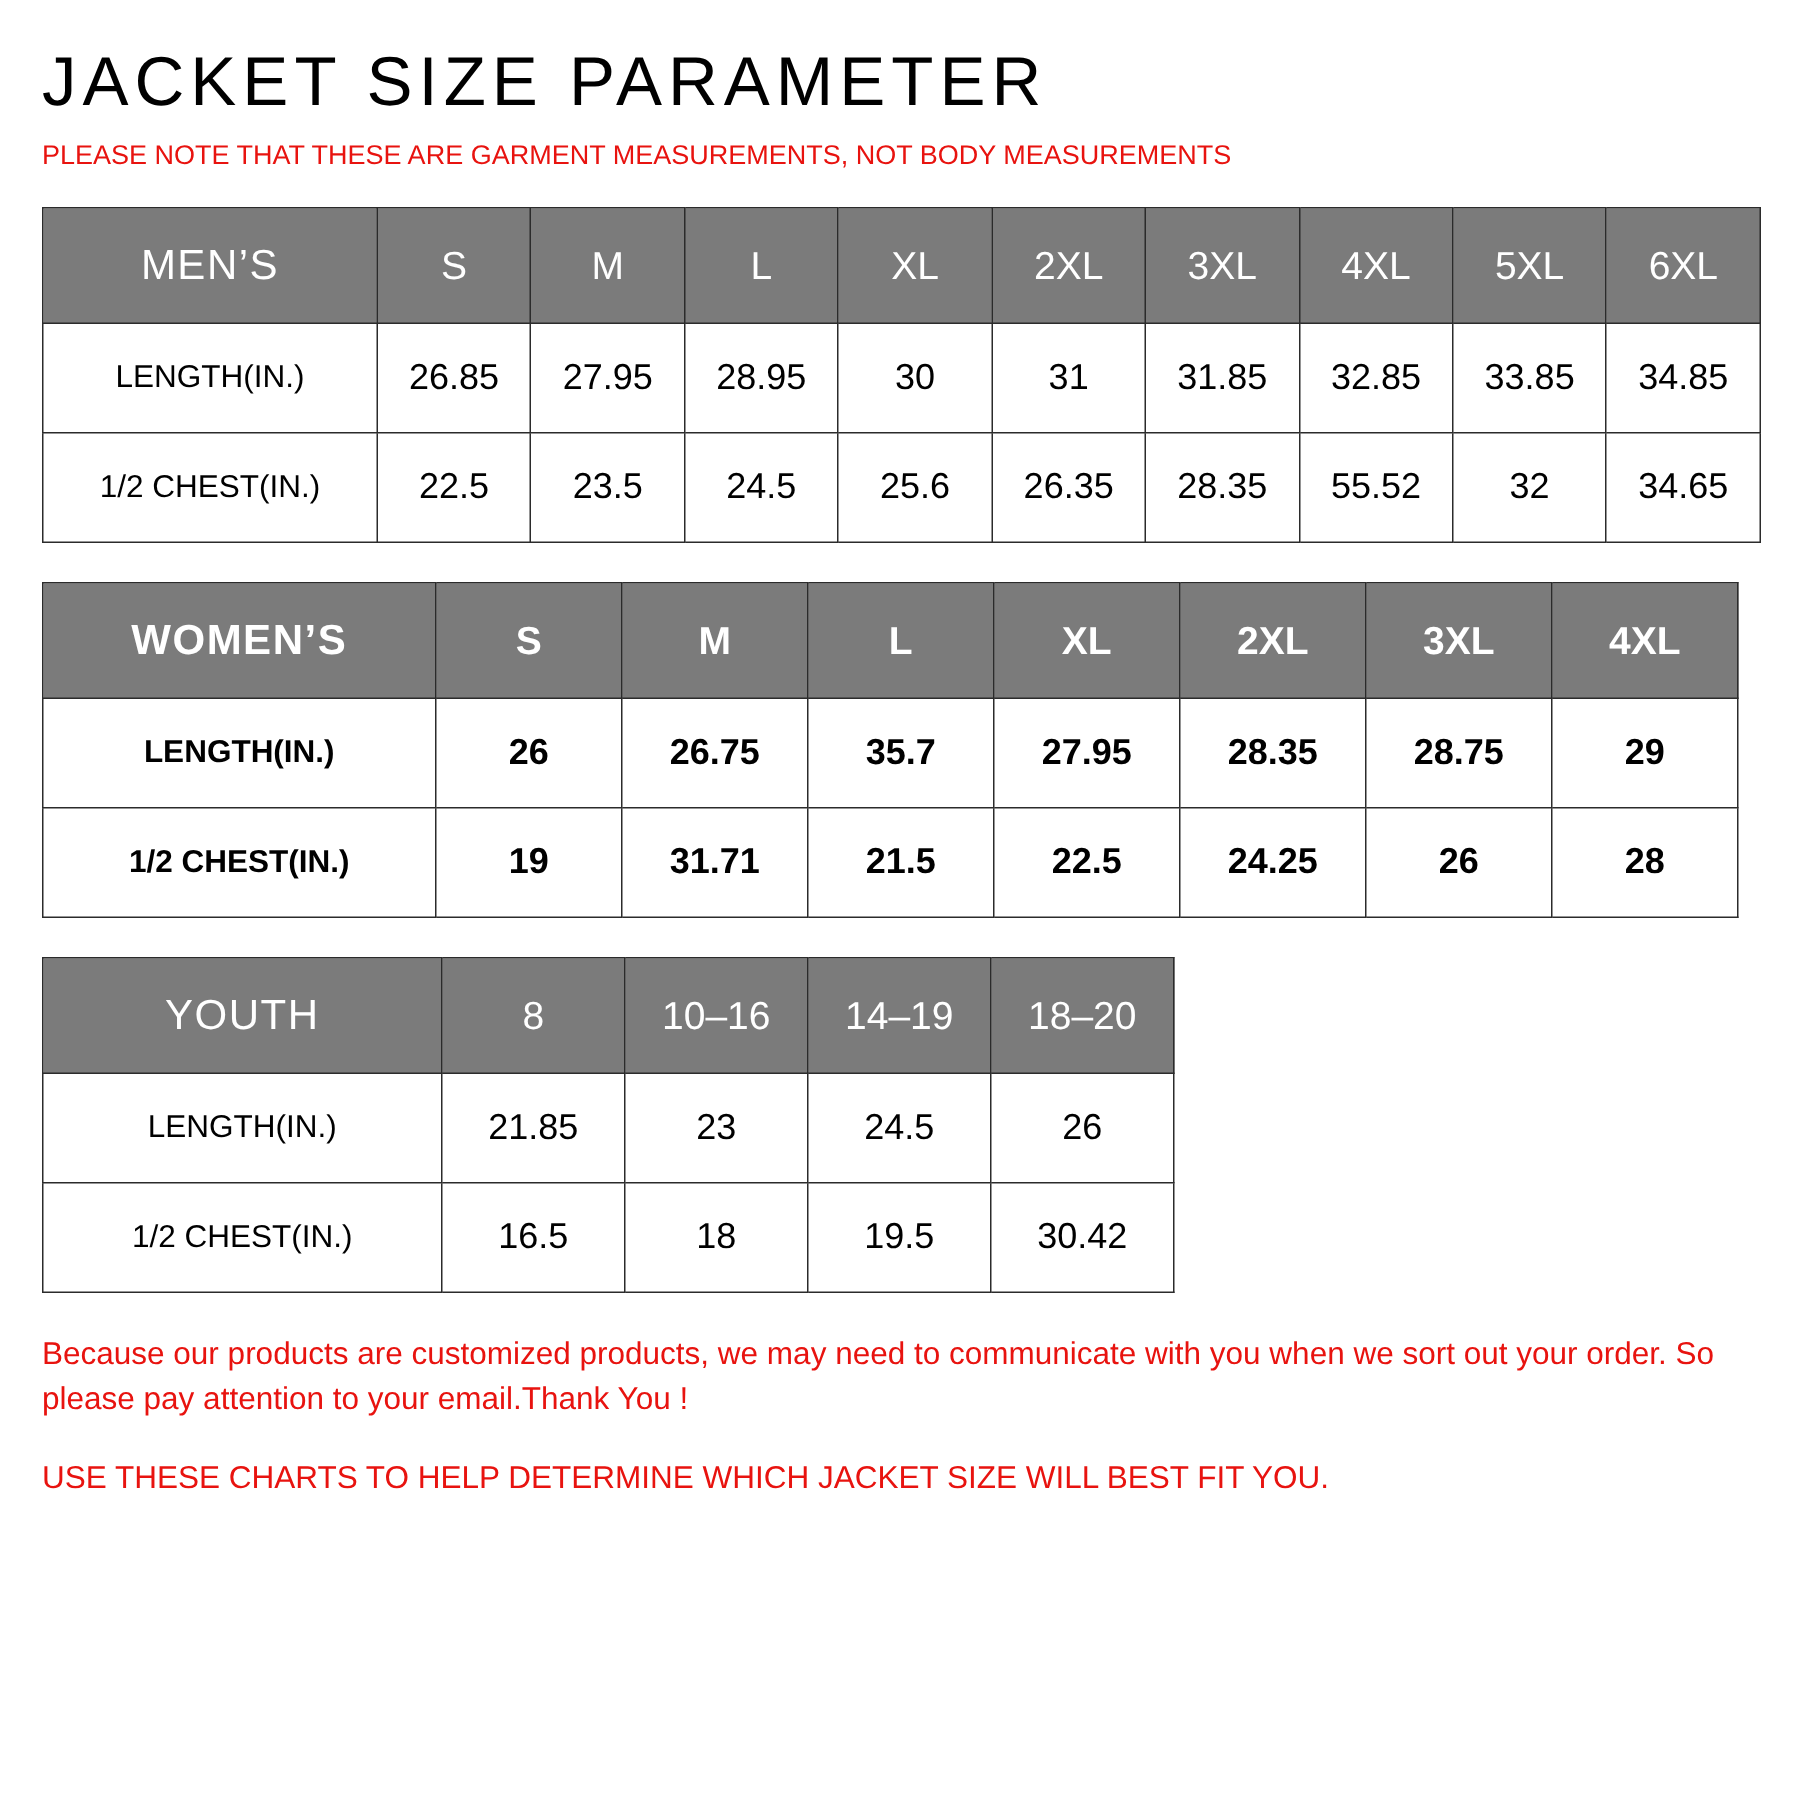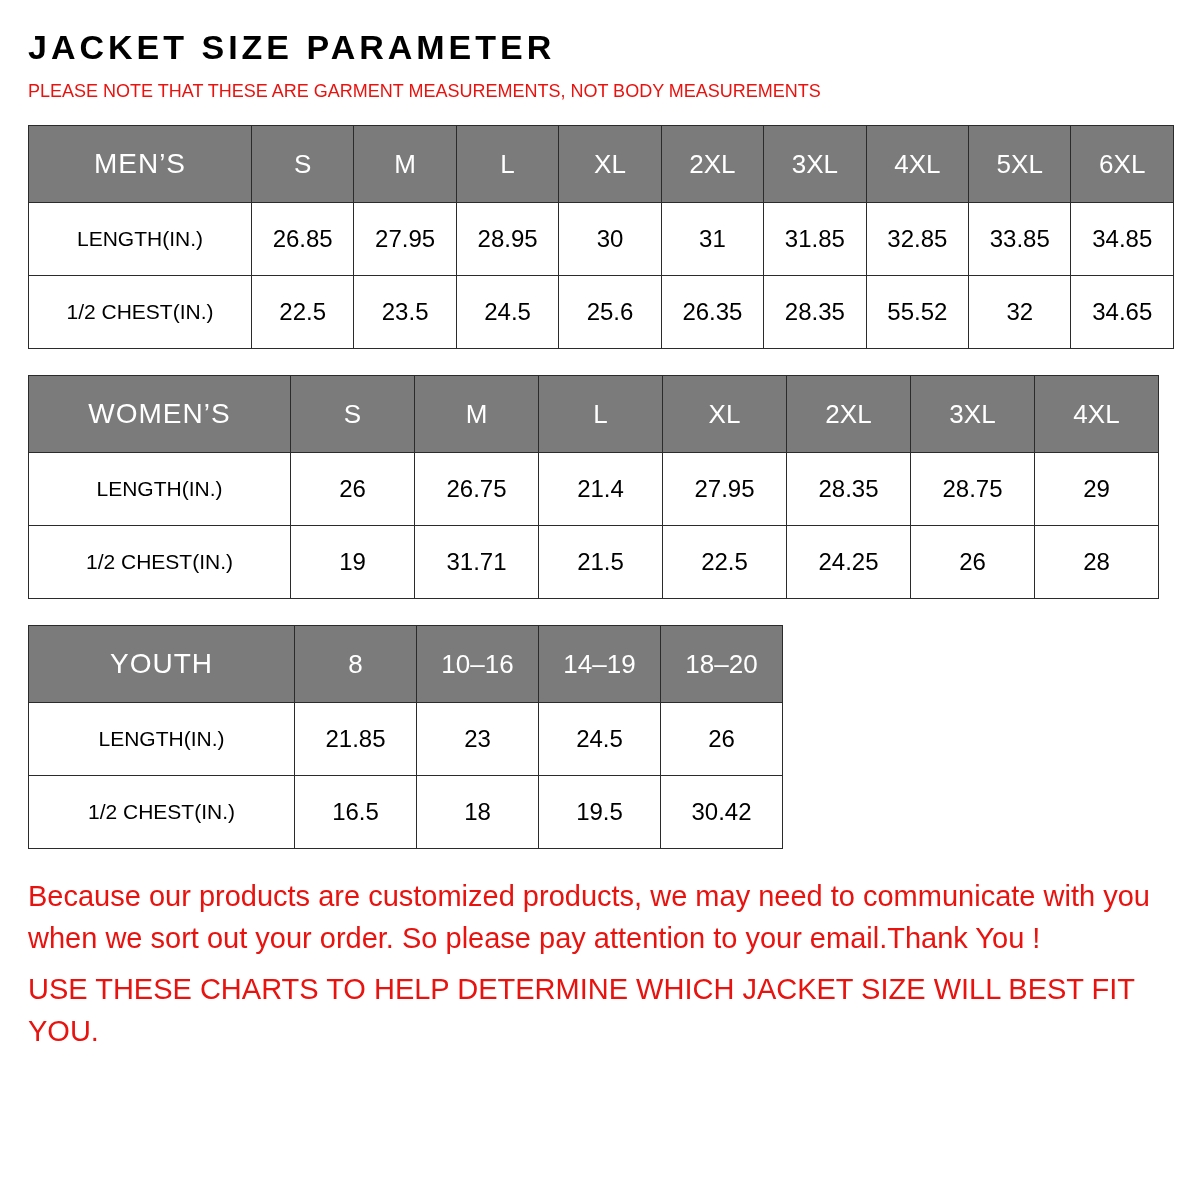--- a/index.html
+++ b/index.html
@@ -14,22 +14,22 @@
     color: #000000;
     overflow: hidden;
   }
   .page {
     box-sizing: border-box;
     width: 1200px;
     height: 1200px;
     padding: 24px 28px 10px 28px;
   }
   .title {
-    font-size: 34px;
-    font-weight: bold;
+    font-size: 46px;
+    font-weight: normal;
     letter-spacing: 4px;
     margin: 6px 0 14px 0;
     line-height: 1.05;
   }
   .note {
     color: #e8130f;
     font-size: 18px;
     line-height: 1.32;
     margin-bottom: 22px;
     max-width: 950px;
@@ -60,37 +60,37 @@
     letter-spacing: 1px;
   }
   table.size-table td.row-label {
     font-size: 21px;
   }
   
   .men-table { width: 1146px; }
   .men-table col.label-col { width: 222px; }
   .men-table col.size-col { width: 102px; }
   
-  .women-table { width: 1128px; }
+  .women-table { width: 1128px; font-weight: bold; }
   .women-table col.label-col { width: 262px; }
   .women-table col.size-col { width: 124px; }
   
   .youth-table { width: 752px; }
   .youth-table col.label-col { width: 266px; }
   .youth-table col.size-col { width: 122px; }
 
   .footer {
     color: #e8130f;
-    font-size: 29px;
+    font-size: 21px;
     line-height: 1.45;
     margin-top: 12px;
     max-width: 1130px;
   }
   .footer .para2 {
-    margin-top: 8px;
+    margin-top: 22px;
   }
 </style>
 </head>
 <body>
 
 <div class="page">
 
   <div class="title">JACKET SIZE PARAMETER</div>
 
   <div class="note">PLEASE NOTE THAT THESE ARE GARMENT MEASUREMENTS, NOT BODY MEASUREMENTS</div>
@@ -167,21 +167,21 @@
         <td>L</td>
         <td>XL</td>
         <td>2XL</td>
         <td>3XL</td>
         <td>4XL</td>
       </tr>
       <tr>
         <td class="row-label">LENGTH(IN.)</td>
         <td>26</td>
         <td>26.75</td>
-        <td>21.4</td>
+        <td>35.7</td>
         <td>27.95</td>
         <td>28.35</td>
         <td>28.75</td>
         <td>29</td>
       </tr>
       <tr>
         <td class="row-label">1/2 CHEST(IN.)</td>
         <td>19</td>
         <td>31.71</td>
         <td>21.5</td>

